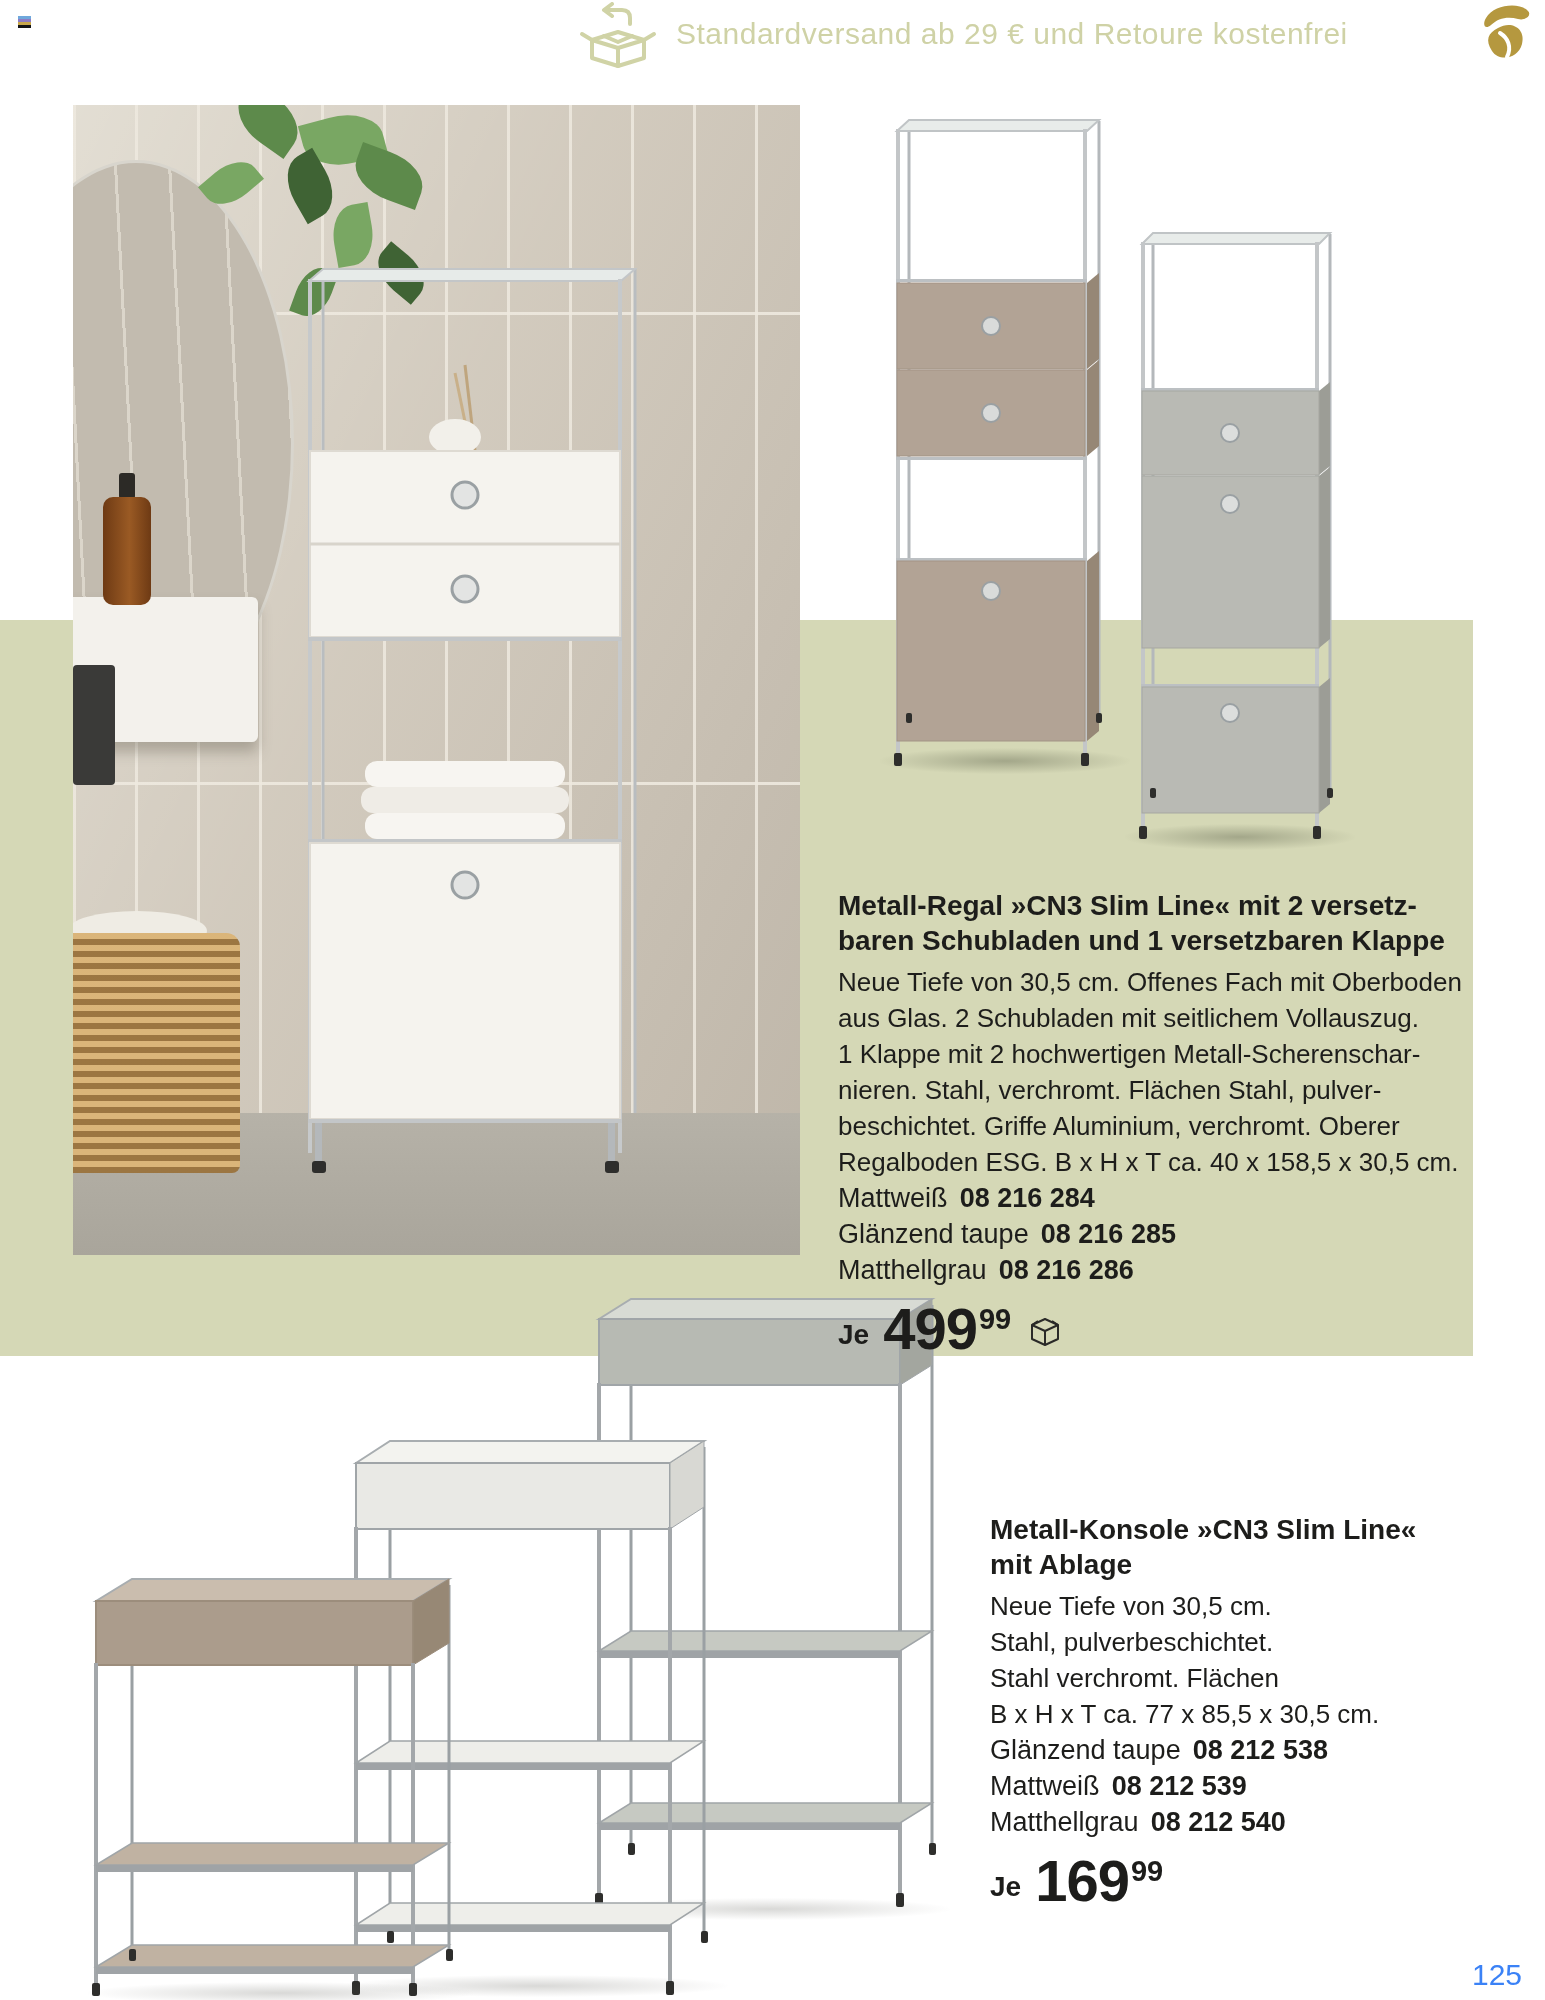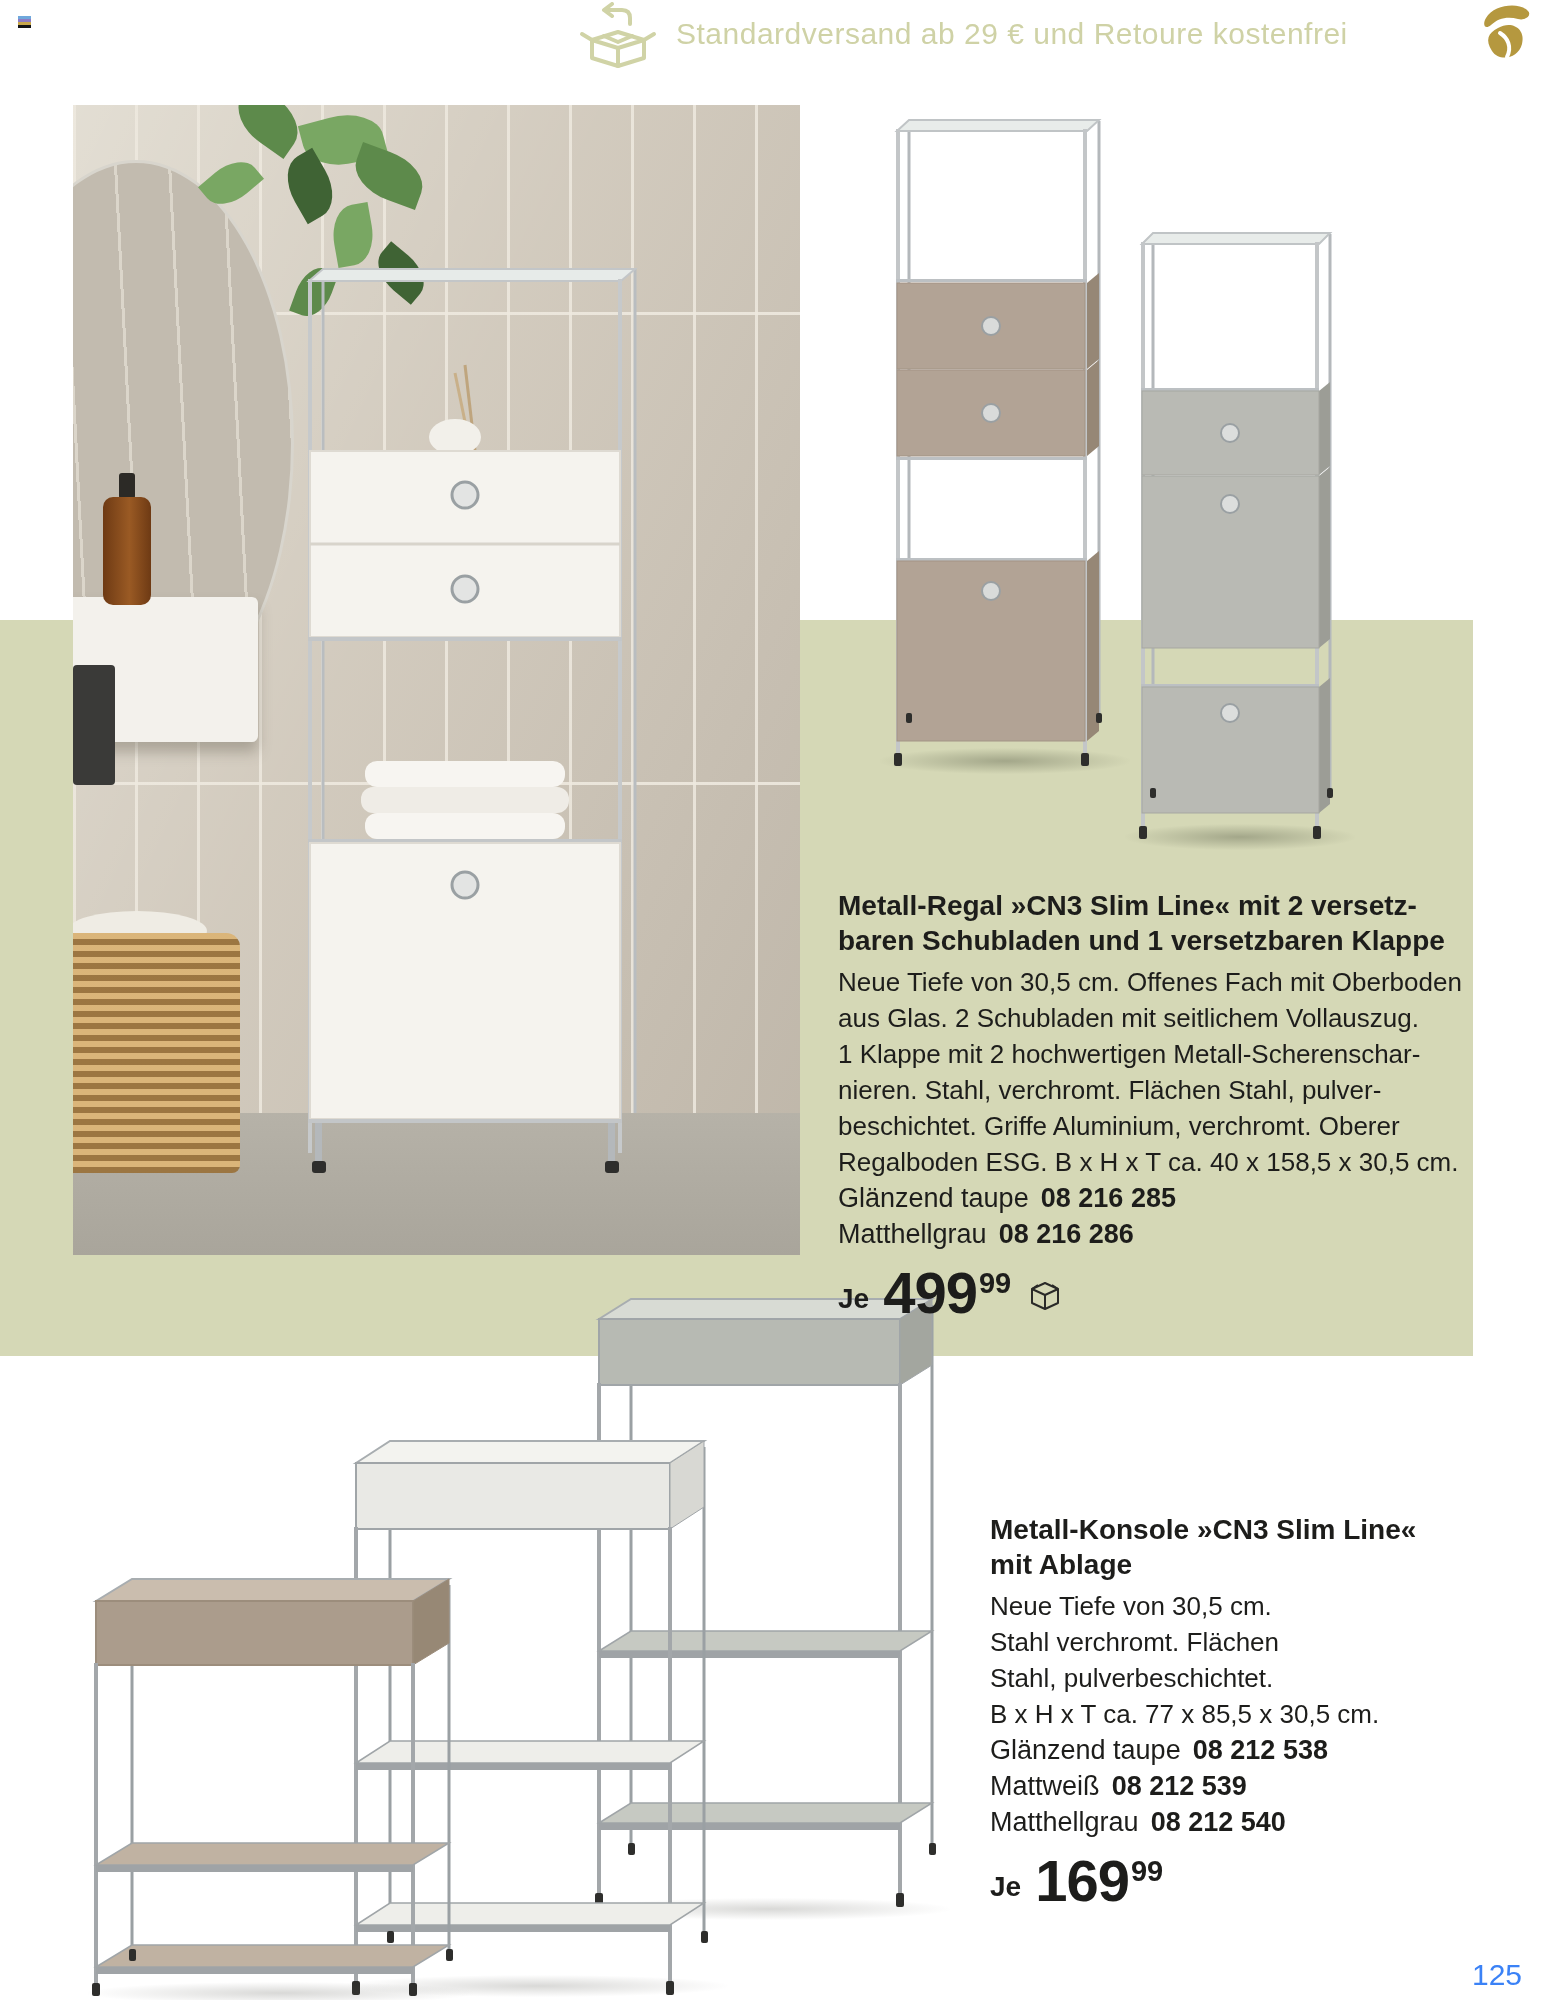--- a/index.html
+++ b/index.html
@@ -211,20 +211,23 @@
     </h3>
     <div class="p-body">
       <div>Neue Tiefe von 30,5 cm. Offenes Fach mit Oberboden</div>
       <div>aus Glas. 2 Schubladen mit seitlichem Vollauszug.</div>
       <div>1 Klappe mit 2 hochwertigen Metall-Scherenschar-</div>
       <div>nieren. Stahl, verchromt. Flächen Stahl, pulver-</div>
       <div>beschichtet. Griffe Aluminium, verchromt. Oberer</div>
       <div>Regalboden ESG. B x H x T ca. 40 x 158,5 x 30,5 cm.</div>
     </div>
     <div class="variant-row">
+      <span class="v-label">Mattweiß</span><span class="v-sku">08 216 284</span>
+    </div>
+    <div class="variant-row">
       <span class="v-label">Glänzend taupe</span><span class="v-sku">08 216 285</span>
     </div>
     <div class="variant-row">
       <span class="v-label">Matthellgrau</span><span class="v-sku">08 216 286</span>
     </div>
     <div class="price-row">
       <span class="price-prefix">Je</span>
       <span class="price-main">499</span>
       <span class="price-sup">99</span>
       <svg class="parcel-icon" width="36" height="36" viewBox="0 0 36 36" fill="none" stroke="#2a2a28" stroke-width="2" stroke-linejoin="round">
@@ -292,22 +295,22 @@
     <rect x="317" y="418" width="8" height="13" rx="2" fill="#2e2e2c"></rect>
   </svg>
 
   <section class="desc desc2">
     <h3 class="p-title">
       <div>Metall-Konsole »CN3 Slim Line«</div>
       <div>mit Ablage</div>
     </h3>
     <div class="p-body">
       <div>Neue Tiefe von 30,5 cm.</div>
+      <div>Stahl, pulverbeschichtet.</div>
       <div>Stahl verchromt. Flächen</div>
-      <div>Stahl, pulverbeschichtet.</div>
       <div>B x H x T ca. 77 x 85,5 x 30,5 cm.</div>
     </div>
     <div class="variant-row">
       <span class="v-label">Glänzend taupe</span><span class="v-sku">08 212 538</span>
     </div>
     <div class="variant-row">
       <span class="v-label">Mattweiß</span><span class="v-sku">08 212 539</span>
     </div>
     <div class="variant-row">
       <span class="v-label">Matthellgrau</span><span class="v-sku">08 212 540</span>

